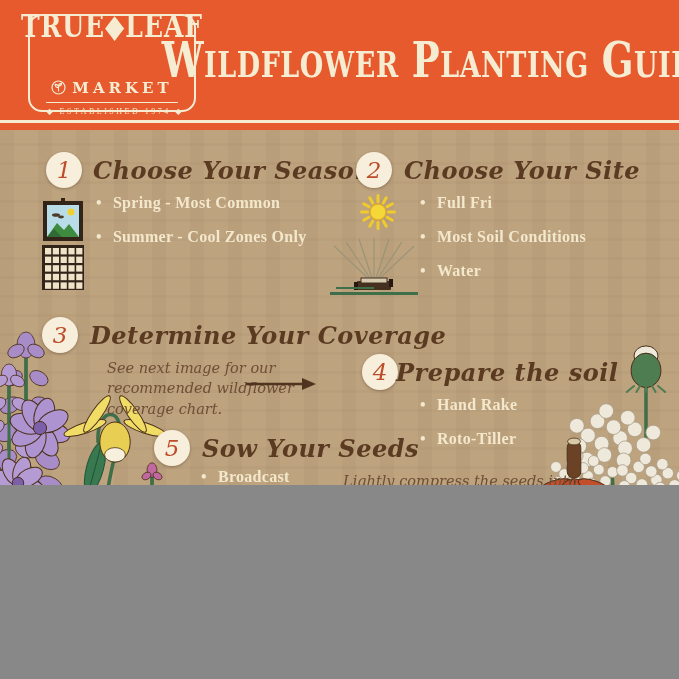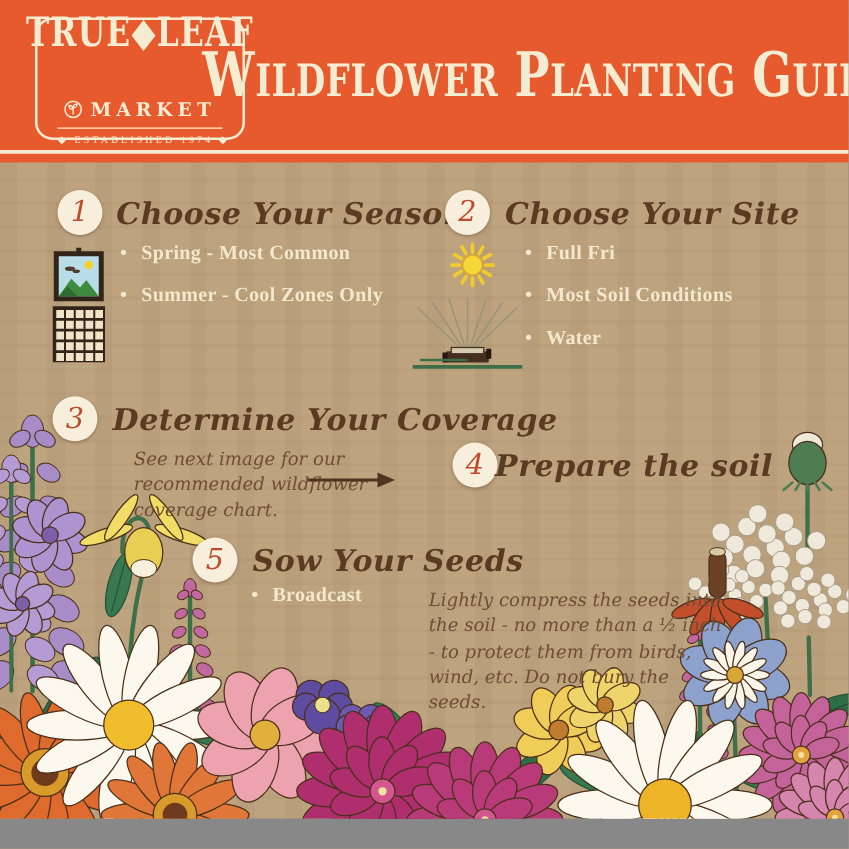--- a/index.html
+++ b/index.html
@@ -1,16 +1,16 @@
 <!DOCTYPE html>
 <html><head>
 <meta charset="utf-8">
 <style>
   html,body{margin:0;padding:0;background:#888;}
-  .poster{position:relative;width:679px;height:655px;overflow:hidden;background:#BEA37F;
+  .poster{position:relative;width:679px;height:485px;overflow:hidden;background:#BEA37F;
           font-family:"DejaVu Serif",serif;}
   .texture{position:absolute;inset:0;pointer-events:none;
     background-image:
       repeating-linear-gradient(90deg, rgba(96,70,46,.05) 0 14px, transparent 14px 38px),
       repeating-linear-gradient(0deg, transparent 0 16px, rgba(96,70,46,.045) 16px 19px);}
   
   .header{position:absolute;top:0;left:0;right:0;height:130px;background:#E65A2E;}
   .header-rule{position:absolute;left:0;right:0;bottom:7px;height:3px;background:#F6ECD1;}
   .logo{position:absolute;left:28px;top:14px;width:164px;height:94px;border:2px solid #F6ECD1;
         border-radius:14px;color:#F6ECD1;display:flex;flex-direction:column;align-items:center;
@@ -652,20 +652,24 @@
   <div class="step-circle" style="left:42px;top:317px">3</div>
   <div class="step-title" style="left:90px;top:321px">Determine Your Coverage</div>
   <div class="note" style="left:107px;top:358px;width:242px">See next image for our recommended wildflower coverage chart.</div>
   <svg class="abs" style="left:246px;top:377px" width="70" height="14" viewBox="0 0 70 14">
     <line x1="0" y1="7" x2="57" y2="7" stroke="#4F351F" stroke-width="2.5"></line>
     <polygon points="56,1 70,7 56,13" fill="#4F351F"></polygon>
   </svg>
 
   <div class="step-circle" style="left:362px;top:354px">4</div>
   <div class="step-title" style="left:396px;top:358px">Prepare the soil</div>
+  <ul class="bullets" style="left:420px;top:396px">
+    <li>Hand Rake</li>
+    <li>Roto-Tiller</li>
+  </ul>
 
   <div class="step-circle" style="left:154px;top:430px">5</div>
   <div class="step-title" style="left:202px;top:434px">Sow Your Seeds</div>
   <ul class="bullets" style="left:201px;top:468px">
     <li>Broadcast</li>
   </ul>
   <div class="note" style="left:343px;top:471px;width:242px">Lightly compress the seeds into the soil - no more than a ½ inch - to protect them from birds, wind, etc. Do not bury the seeds.</div>
 </div>
 
 </body></html>

